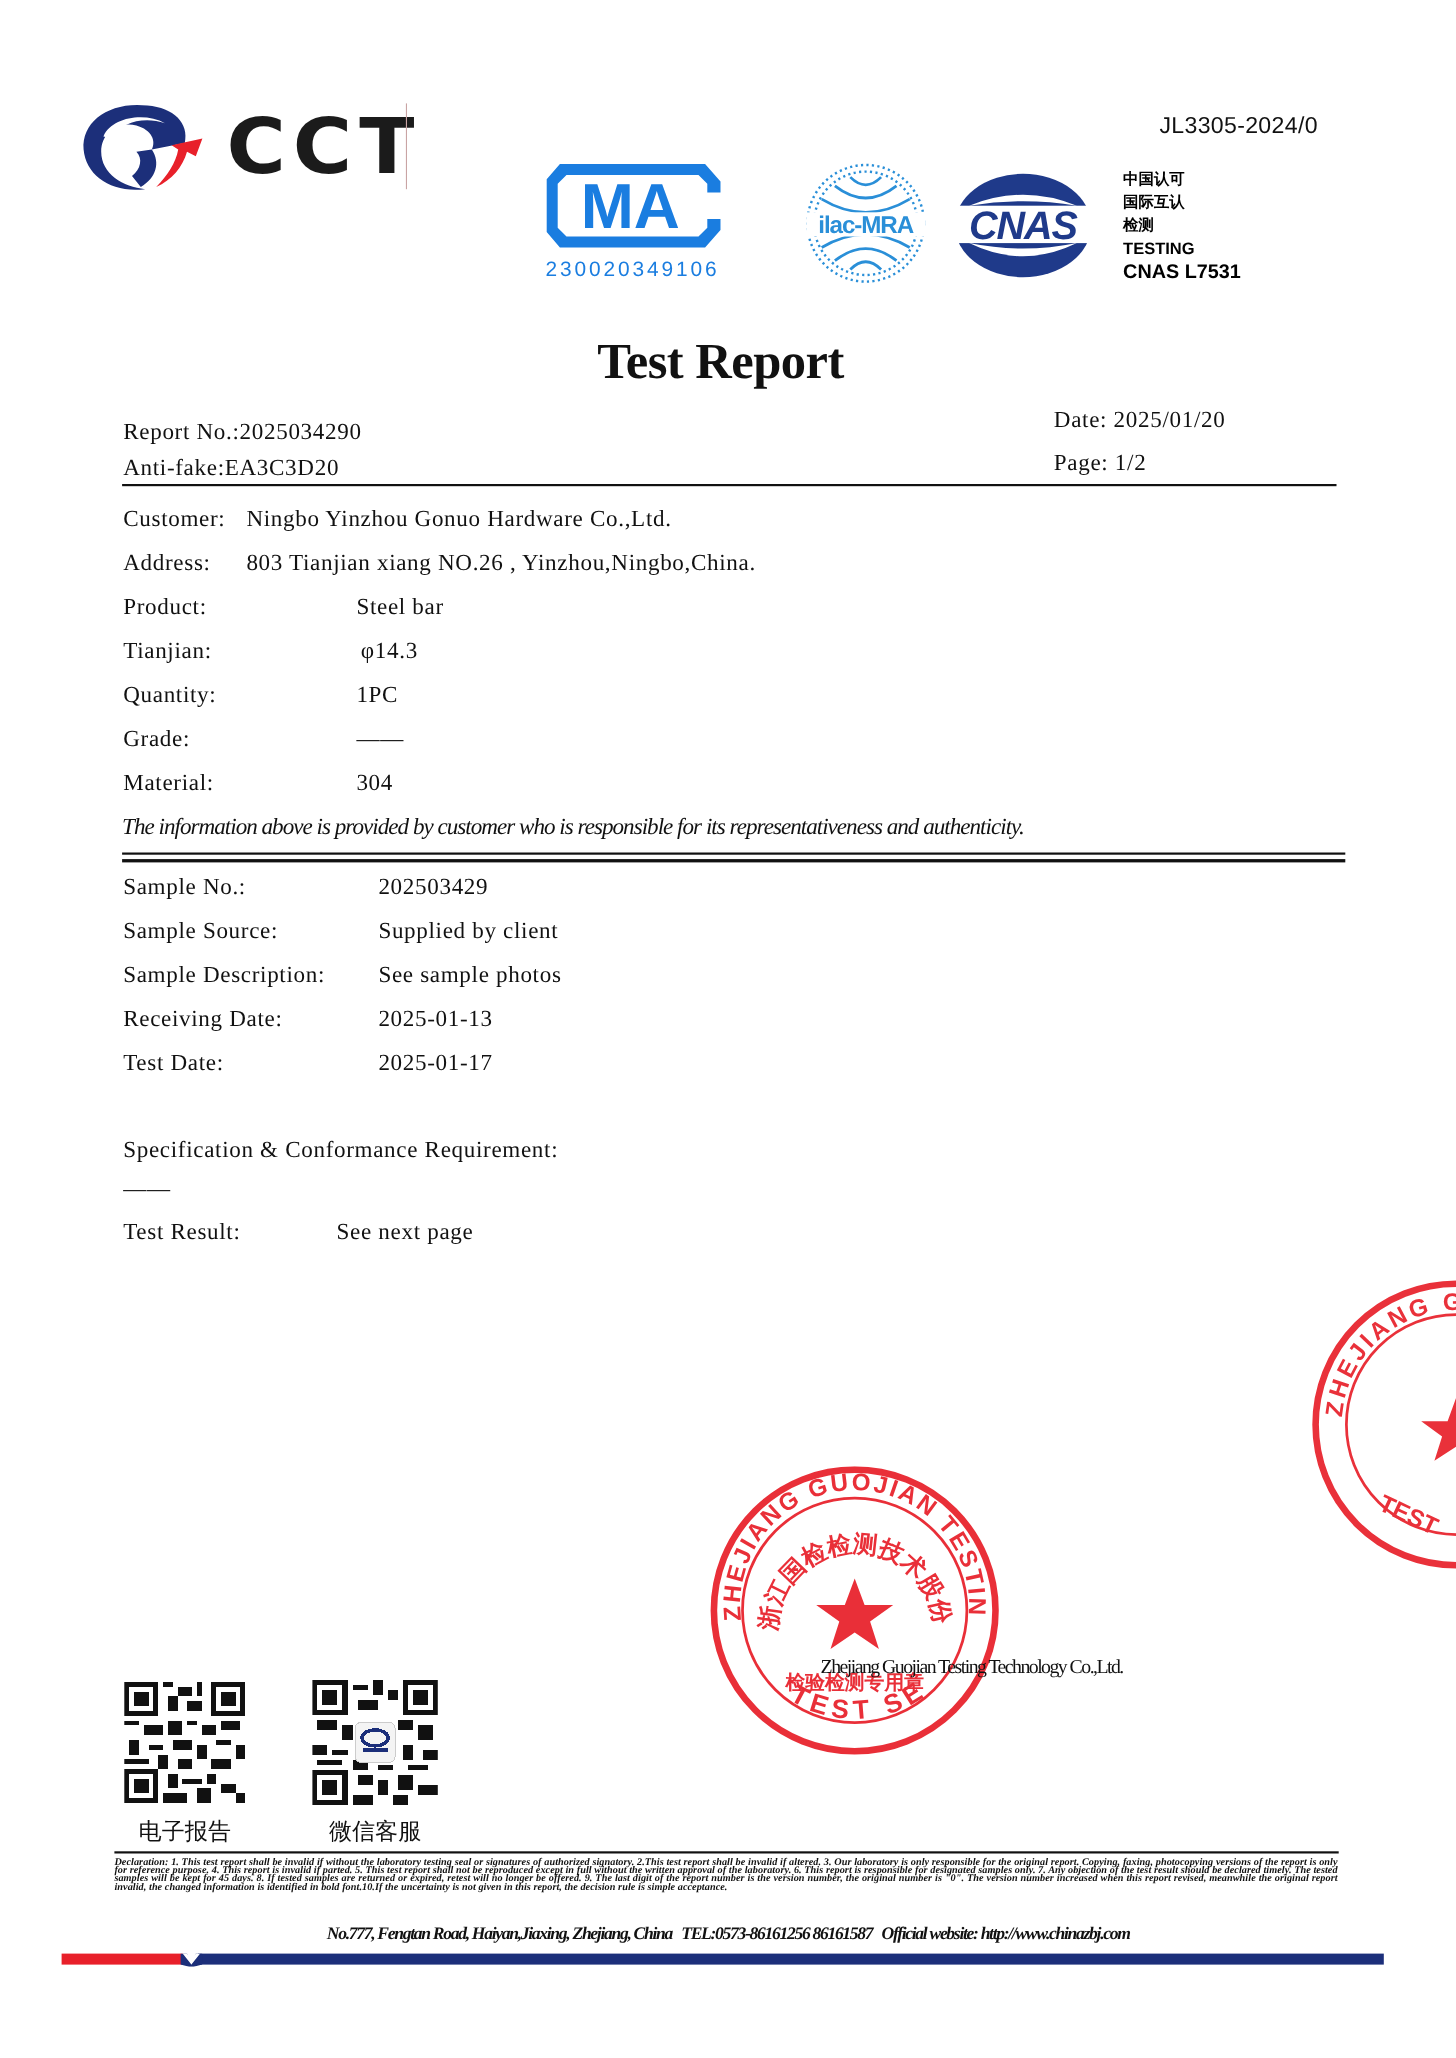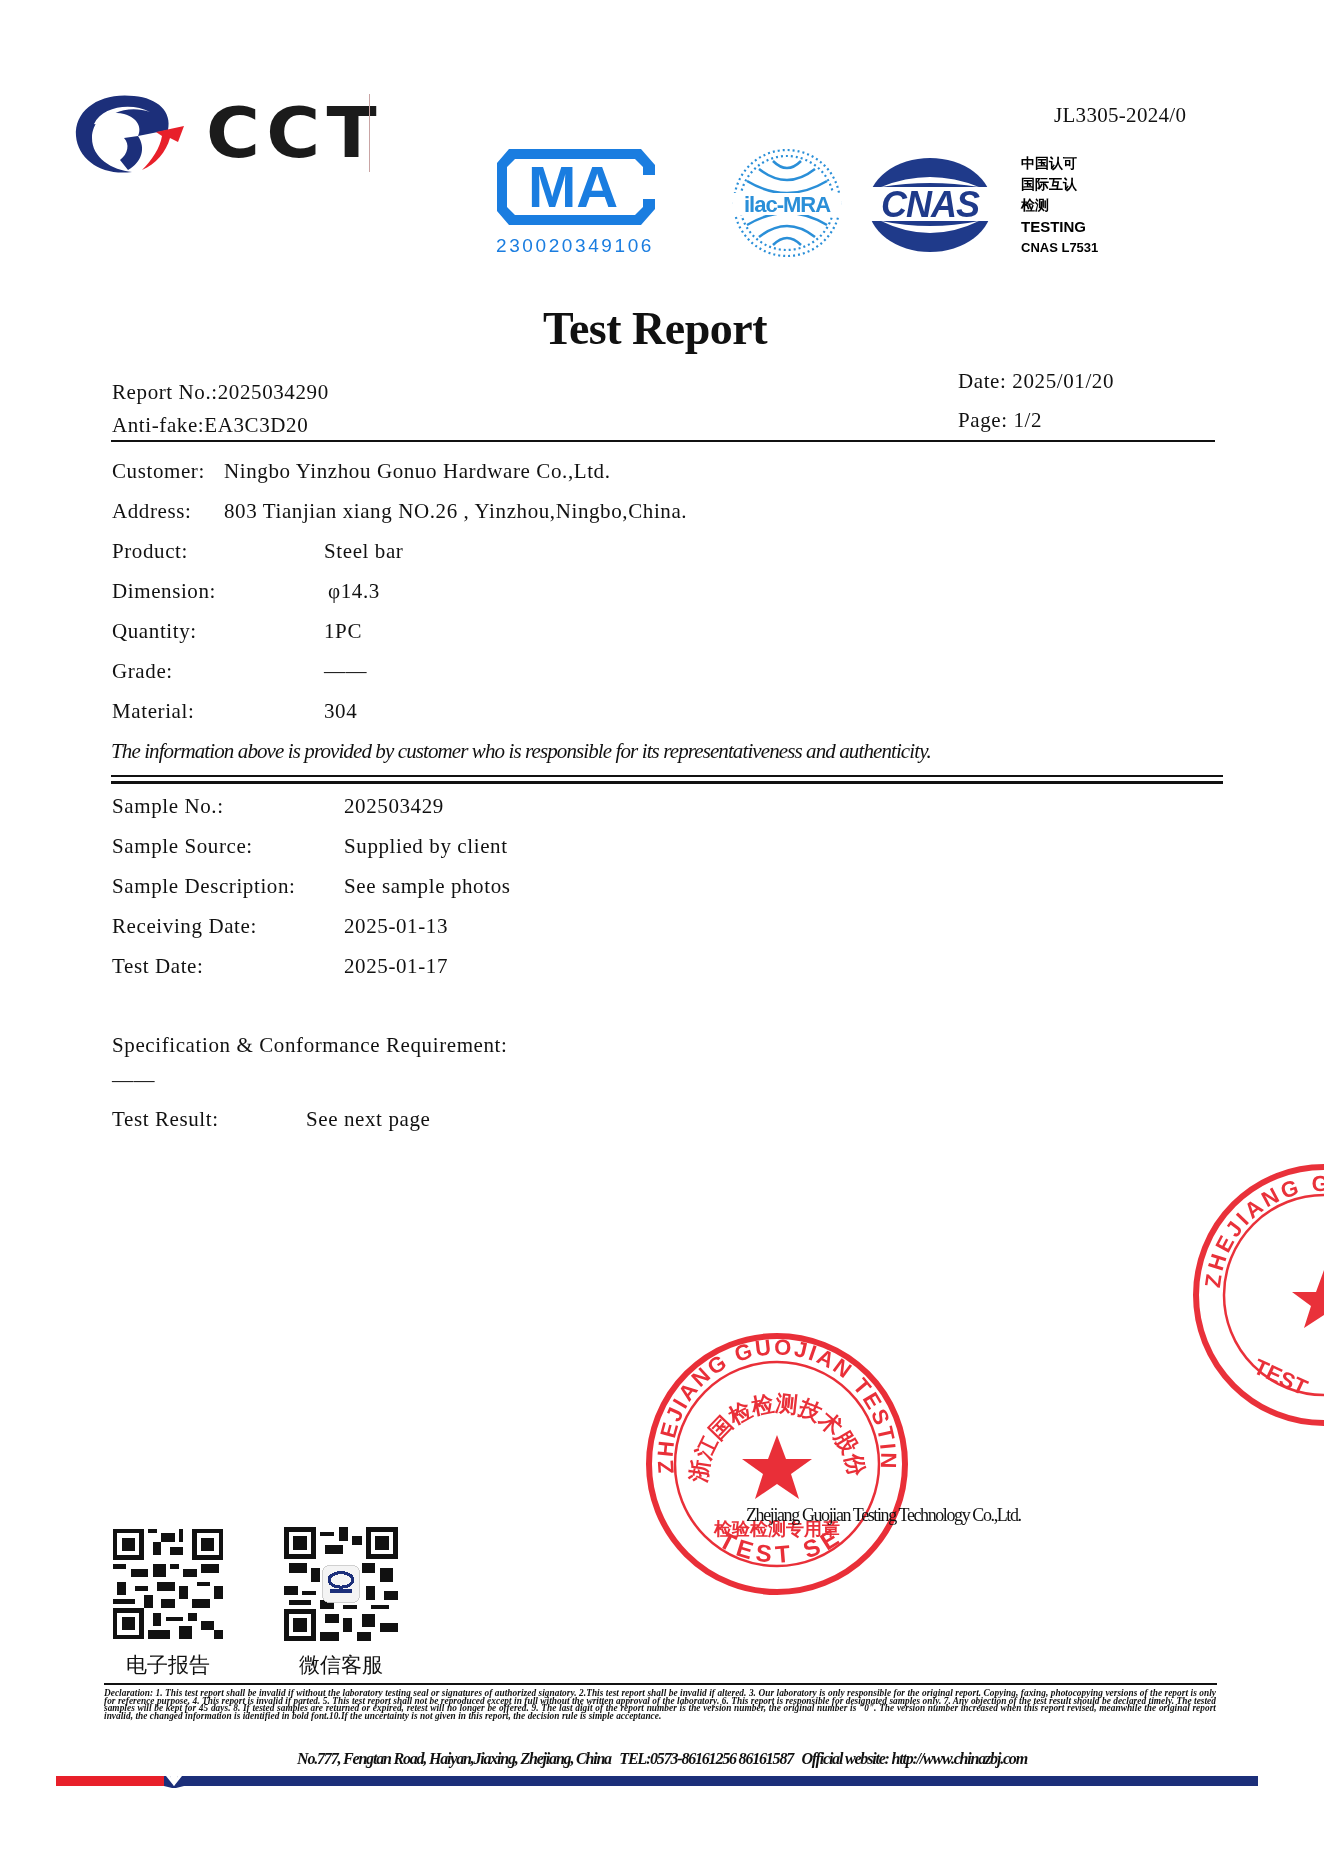--- a/index.html
+++ b/index.html
@@ -20,21 +20,21 @@
   <svg width="120" height="84" viewBox="0 0 120 84" style="position:absolute;left:0;top:2px;">
     <path d="M62 4 C28 0 2 18 4 44 C6 68 30 84 60 80 C40 78 20 66 20 46 C20 28 36 18 52 22 C66 26 70 36 66 44 L96 38 C100 20 86 6 62 4 Z" fill="#1c2f7a"></path>
     <path d="M22 32 C30 14 60 10 78 20 C60 14 38 18 30 34 Z" fill="#fff"></path>
     <path d="M66 44 L52 46 C58 52 56 62 48 68 L56 78 C70 70 74 56 66 44 Z" fill="#1c2f7a"></path>
     <path d="M84 40 L112 34 L106 50 L98 46 C94 60 84 72 70 78 C80 68 88 56 90 44 Z" fill="#e8202a"></path>
   </svg>
   <div style="position:absolute;left:134px;top:8px;font-family:'DejaVu Sans',sans-serif;font-weight:bold;font-size:70px;line-height:70px;letter-spacing:6px;color:#1b1b1b;transform:scaleX(1.05);transform-origin:left;">CCT</div>
   <div style="position:absolute;left:297px;top:4px;width:1px;height:78px;background:#c9a4a4;"></div>
 </div>
 
-<div class="abs" style="left:1054px;top:103px;font-size:21px;font-family:Liberation Serif, serif;letter-spacing:0.3px;">JL3305-2024/0</div>
+<div class="abs" style="left:1054px;top:103px;font-size:21px;font-family:Liberation Sans, sans-serif;letter-spacing:0.3px;">JL3305-2024/0</div>
 
 <div class="abs" style="left:493px;top:143px;width:164px;height:124px;">
   <svg width="164" height="88" viewBox="0 0 164 88">
     <path d="M162 22 L148 6 L16 6 L4 20 L4 68 L16 82 L148 82 L162 66 L162 56 L150 56 L150 64 L142 72 L22 72 L14 64 L14 24 L22 16 L142 16 L150 24 L150 32 L162 32 Z" fill="#1a7de0"></path>
     <text x="80" y="64" text-anchor="middle" font-family="Liberation Sans, sans-serif" font-weight="bold" font-size="58" fill="#1a7de0">MA</text>
   </svg>
   <div style="position:absolute;left:0;top:92px;width:164px;text-align:center;font-family:'Liberation Sans',sans-serif;font-size:19px;letter-spacing:2.6px;color:#1a7de0;">230020349106</div>
 </div>
 
 <div class="abs" style="left:731px;top:147px;width:112px;height:112px;">
@@ -64,21 +64,21 @@
     <path d="M14 64 Q63 88 112 64 Q63 74 14 64 Z" fill="#fff"></path>
     <text x="63" y="60" text-anchor="middle" font-family="Liberation Sans, sans-serif" font-weight="bold" font-style="italic" font-size="36" fill="#1f3a8a" letter-spacing="-1">CNAS</text>
   </svg>
 </div>
 
 <div class="abs" style="left:1021px;top:153px;font-family:'DejaVu Sans',sans-serif;font-weight:bold;font-size:14px;line-height:21px;color:#000000;">
   <div>中国认可</div>
   <div>国际互认</div>
   <div>检测</div>
   <div style="font-family:'Liberation Sans',sans-serif;font-size:15px;">TESTING</div>
-  <div style="font-family:'Liberation Sans',sans-serif;font-size:13px;">CNAS L7531</div>
+  <div style="font-family:'Liberation Sans',sans-serif;font-size:18px;">CNAS L7531</div>
 </div>
 
 <div class="abs" style="left:0;width:1310px;top:302px;text-align:center;font-family:'Liberation Serif',serif;font-weight:bold;font-size:46px;letter-spacing:-0.5px;">Test Report</div>
 
 <div class="field" style="top:380px;">
   <span>Report No.:</span><span>2025034290</span>
 </div>
 <div class="field" style="top:413px;">
   <span>Anti-fake:</span><span>EA3C3D20</span>
 </div>
@@ -96,21 +96,21 @@
 </div>
 <div class="field" style="top:499px;">
   <span class="lbl">Address:</span>
   <span class="val" style="left:112px;">803 Tianjian xiang NO.26 ,  Yinzhou,Ningbo,China.</span>
 </div>
 <div class="field" style="top:539px;">
   <span class="lbl">Product:</span>
   <span class="val" style="left:212px;">Steel bar</span>
 </div>
 <div class="field" style="top:579px;">
-  <span class="lbl">Dimension:</span>
+  <span class="lbl">Tianjian:</span>
   <span class="val" style="left:216px;">φ14.3</span>
 </div>
 <div class="field" style="top:619px;">
   <span class="lbl">Quantity:</span>
   <span class="val" style="left:212px;">1PC</span>
 </div>
 <div class="field" style="top:659px;">
   <span class="lbl">Grade:</span>
   <span class="val" style="left:212px;">——</span>
 </div>

